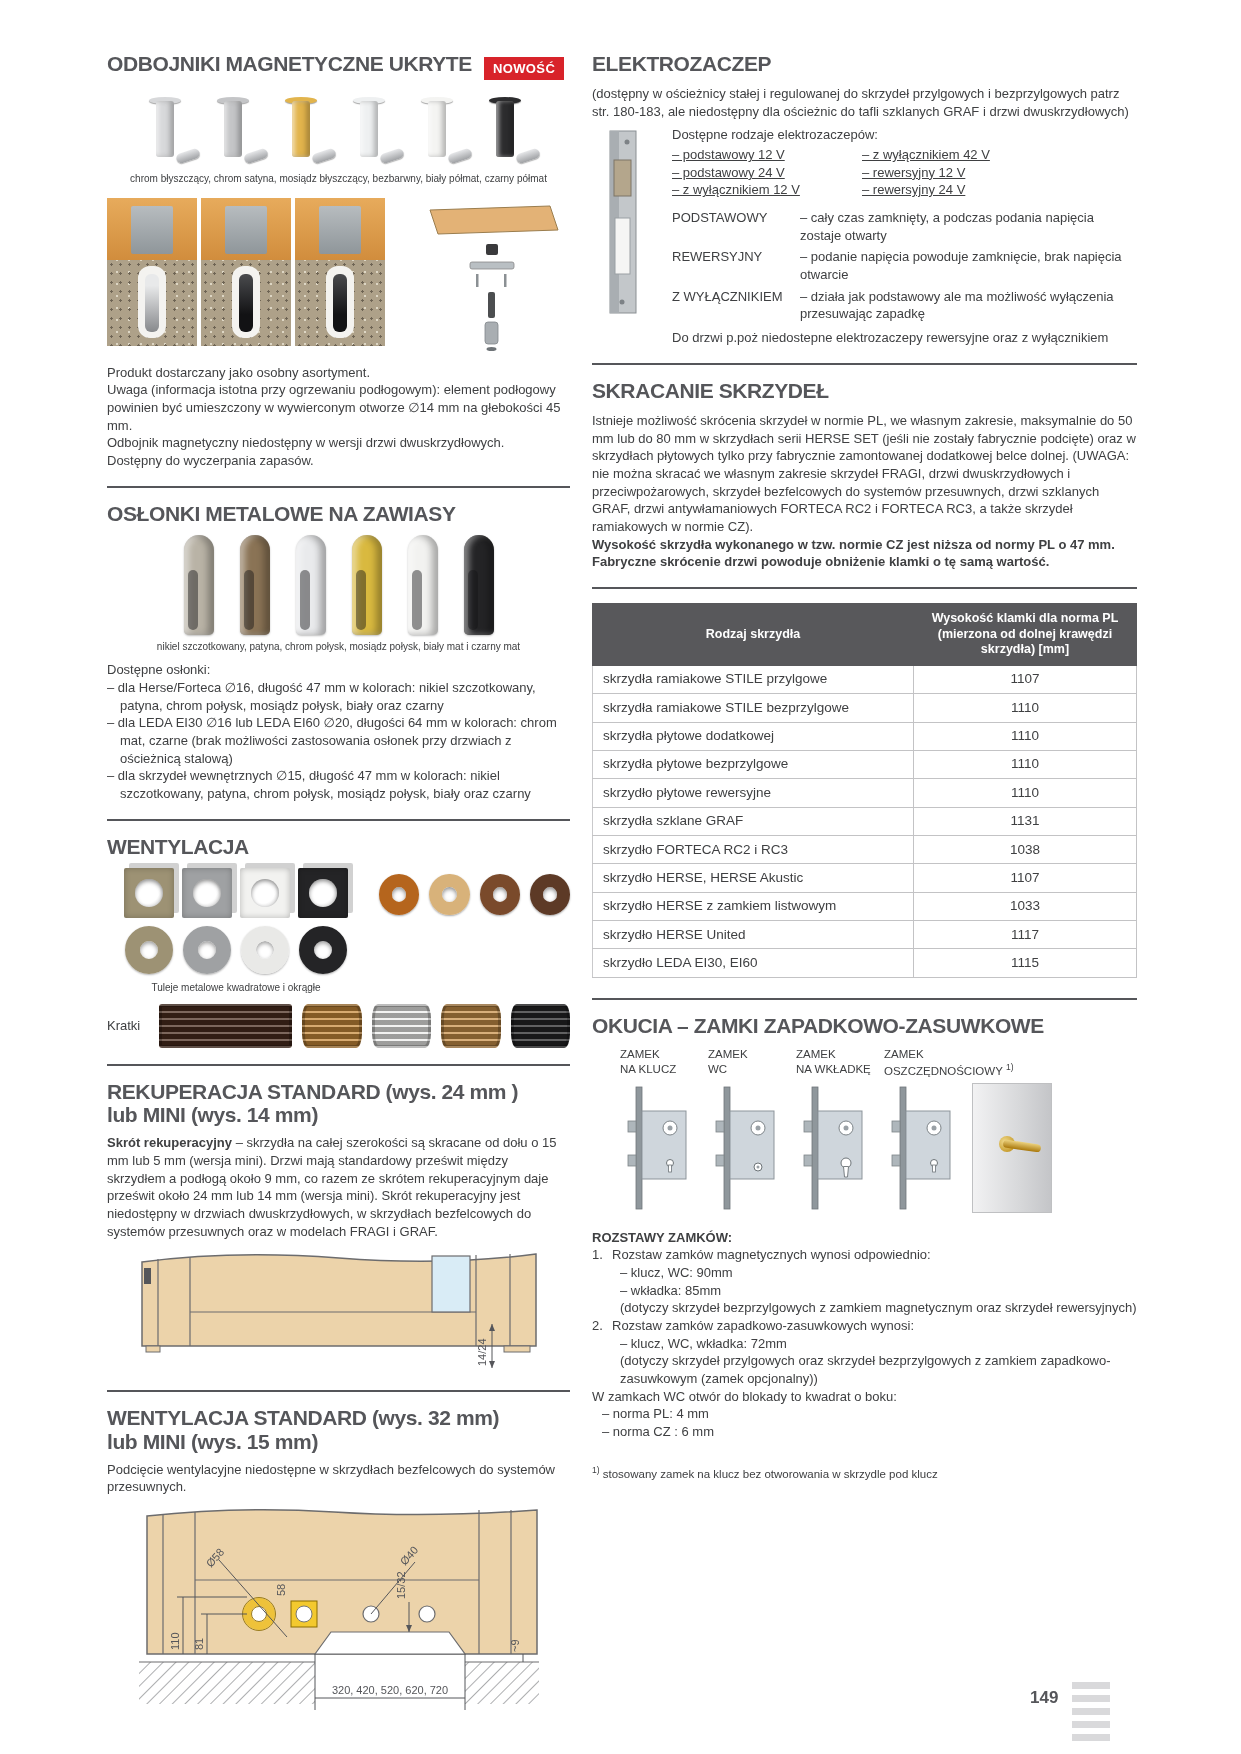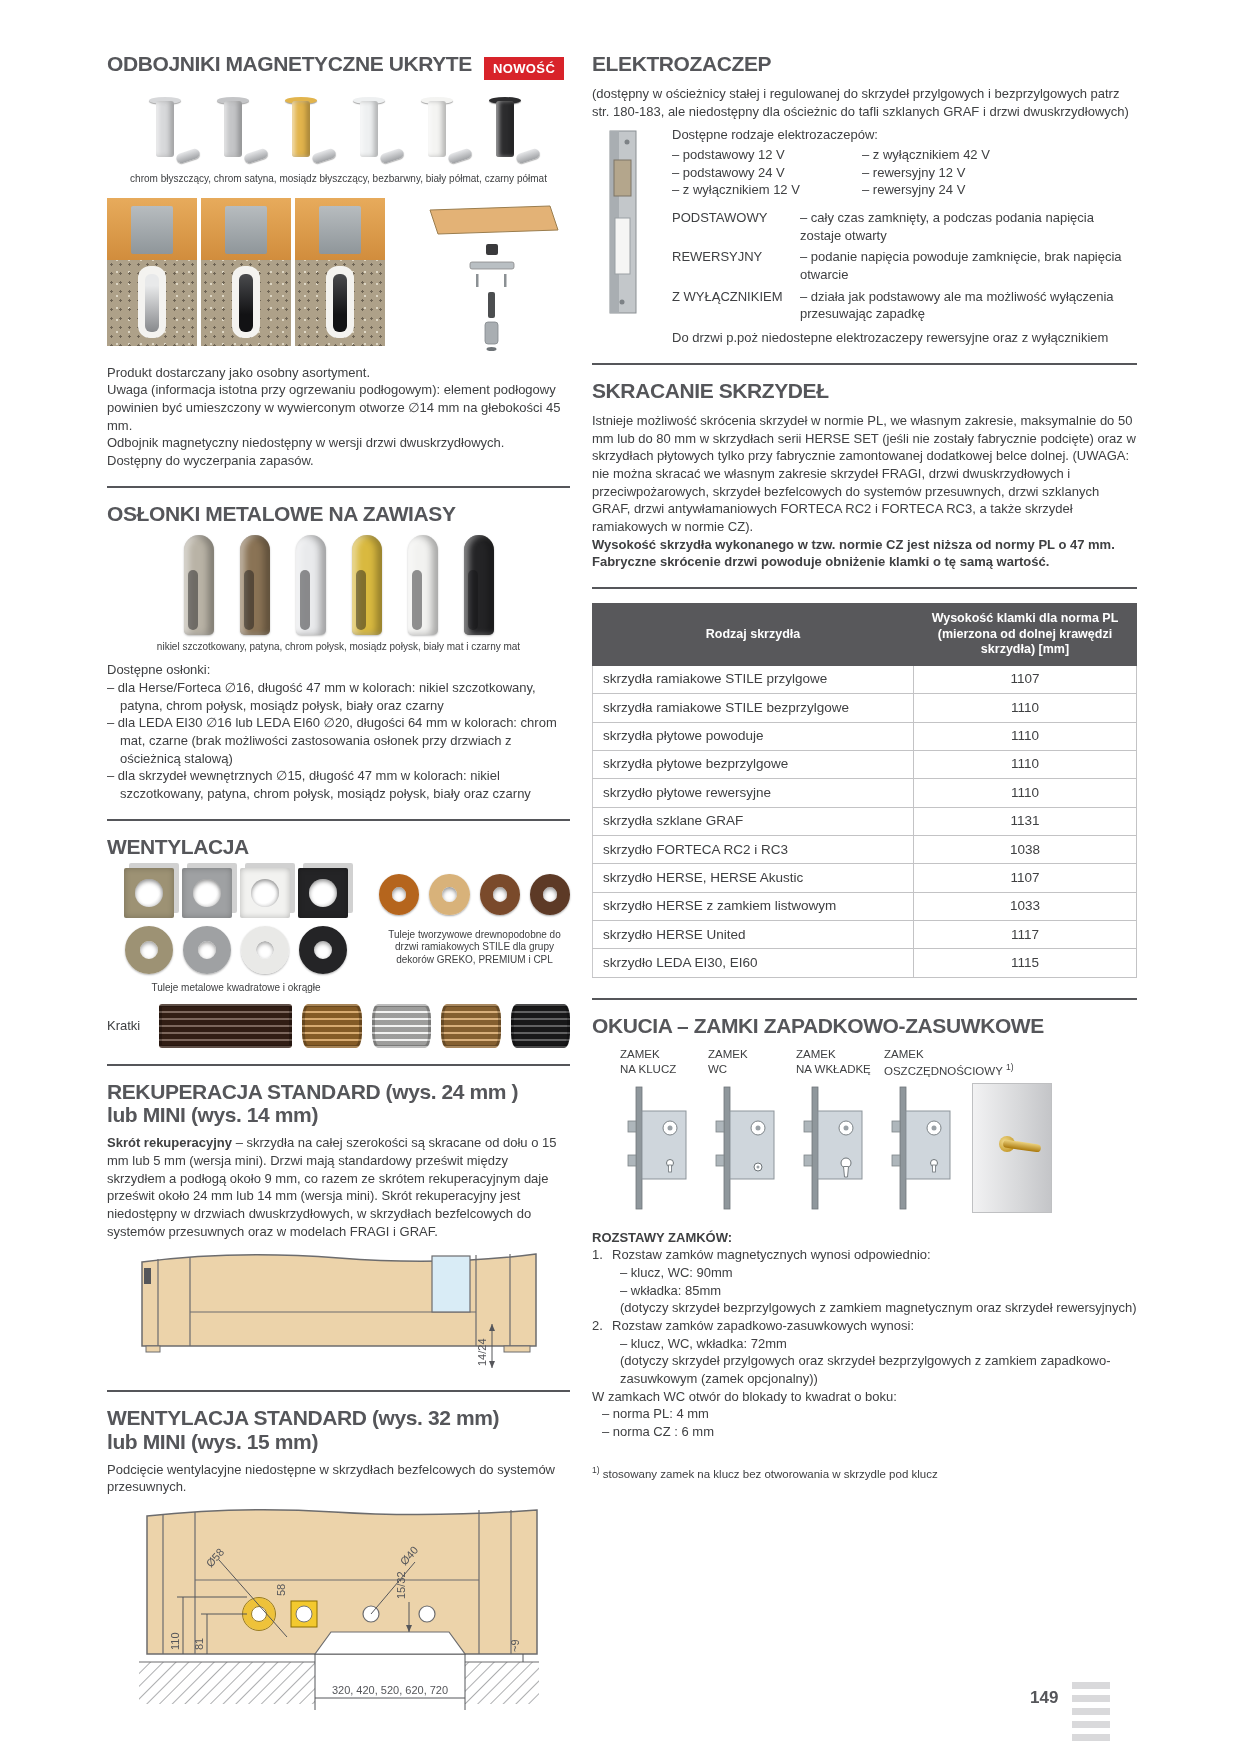--- a/index.html
+++ b/index.html
@@ -53,21 +53,21 @@
   .grille{height:44px;border-radius:3px;background-image:repeating-linear-gradient(180deg,rgba(255,255,255,.28) 0 2px,rgba(0,0,0,.34) 2px 7px);box-shadow:inset 0 0 0 3px rgba(0,0,0,.22);}
   .grille.big{width:148px;}
   .grille.small{width:66px;border-radius:6px/14px;}
   
   .diagram{display:block;margin:6px auto 0;}
   .dimtext{font-size:11px;fill:#55565a;}
   
   .electro-flex{display:flex;gap:18px;margin-top:6px;}
   .electro-img{width:62px;display:flex;justify-content:center;}
   .electro-body{flex:1;}
-  .types-cols{display:flex;margin:2px 0 10px;}
+  .types-cols{display:flex;margin:2px 0 10px;text-decoration:underline;}
   .types-cols .tc1{width:190px;}
   .types-cols .tc2{flex:1;}
   .defrow{display:flex;margin-bottom:4px;}
   .defrow .term{width:128px;font-weight:400;flex:none;}
   .defrow .desc{flex:1;}
   
   table.spec{border-collapse:collapse;width:100%;margin-top:2px;}
   table.spec th{background:#58585b;color:#fff;font-weight:700;font-size:12.5px;line-height:1.25;padding:7px 8px;text-align:center;border:1px solid #58585b;}
   table.spec td{border:1px solid #c3c3c5;border-left:none;border-right:1px solid #c3c3c5;font-size:13.5px;padding:4.5px 10px;background:#fff;}
   table.spec td:first-child{border-left:1px solid #c9c9cb;width:59%;}
@@ -233,21 +233,20 @@
       </div>
       <div class="caption" style="margin-top:8px;">Tuleje metalowe kwadratowe i okrągłe</div>
     </div>
     <div class="vent-right">
       <div class="ring-row" style="margin-top:6px;">
         <div class="wring" style="border-color:#b5651d;"></div>
         <div class="wring" style="border-color:#d8b27a;"></div>
         <div class="wring" style="border-color:#7a4a2b;"></div>
         <div class="wring" style="border-color:#5d3a26;"></div>
       </div>
-      <div class="caption" style="margin-top:14px;">Tuleje tworzywowe drewnopodobne do drzwi ramiakowych STILE dla grupy dekorów GREKO, PREMIUM i CPL</div>
     </div>
   </div>
   <div class="kratki-row">
     <div style="width:42px;flex:none;">Kratki</div>
     <div class="grille big" style="background-color: rgb(74, 44, 30);"></div>
     <div class="grille small" style="background-color: rgb(200, 138, 58);"></div>
     <div class="grille small" style="background-color: rgb(239, 239, 237);"></div>
     <div class="grille small" style="background-color: rgb(201, 144, 73);"></div>
     <div class="grille small" style="background-color: rgb(36, 36, 38);"></div>
   </div>
@@ -398,21 +397,21 @@
     <tbody>
       <tr>
           <td>skrzydła ramiakowe STILE przylgowe</td>
           <td class="val">1107</td>
         </tr>
       <tr>
           <td>skrzydła ramiakowe STILE bezprzylgowe</td>
           <td class="val">1110</td>
         </tr>
       <tr>
-          <td>skrzydła płytowe powoduje</td>
+          <td>skrzydła płytowe dodatkowej</td>
           <td class="val">1110</td>
         </tr>
       <tr>
           <td>skrzydła płytowe bezprzylgowe</td>
           <td class="val">1110</td>
         </tr>
       <tr>
           <td>skrzydło płytowe rewersyjne</td>
           <td class="val">1110</td>
         </tr>

